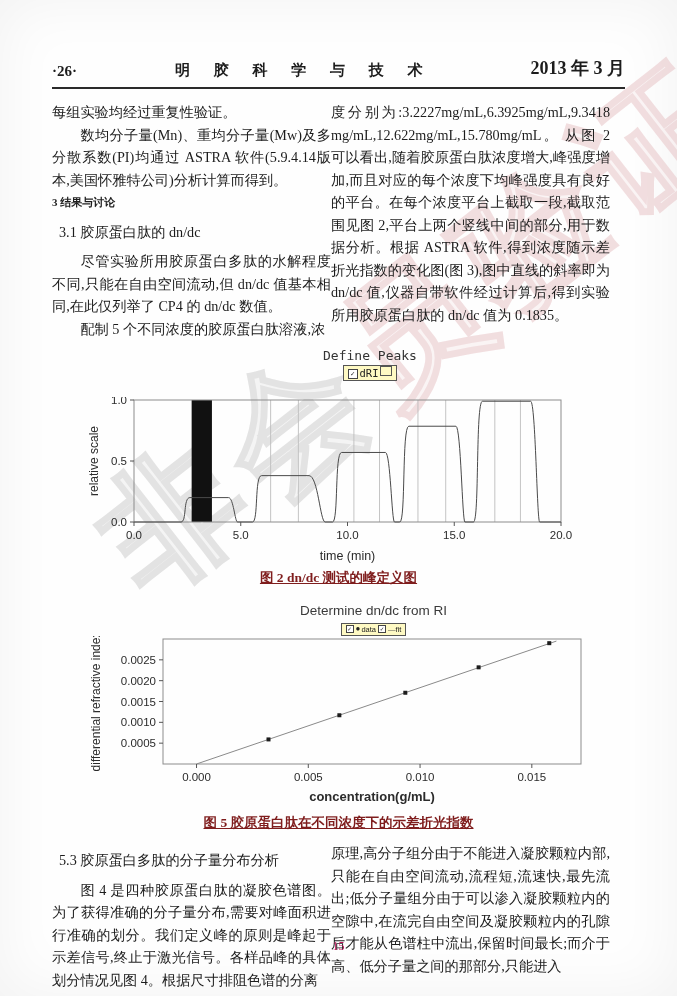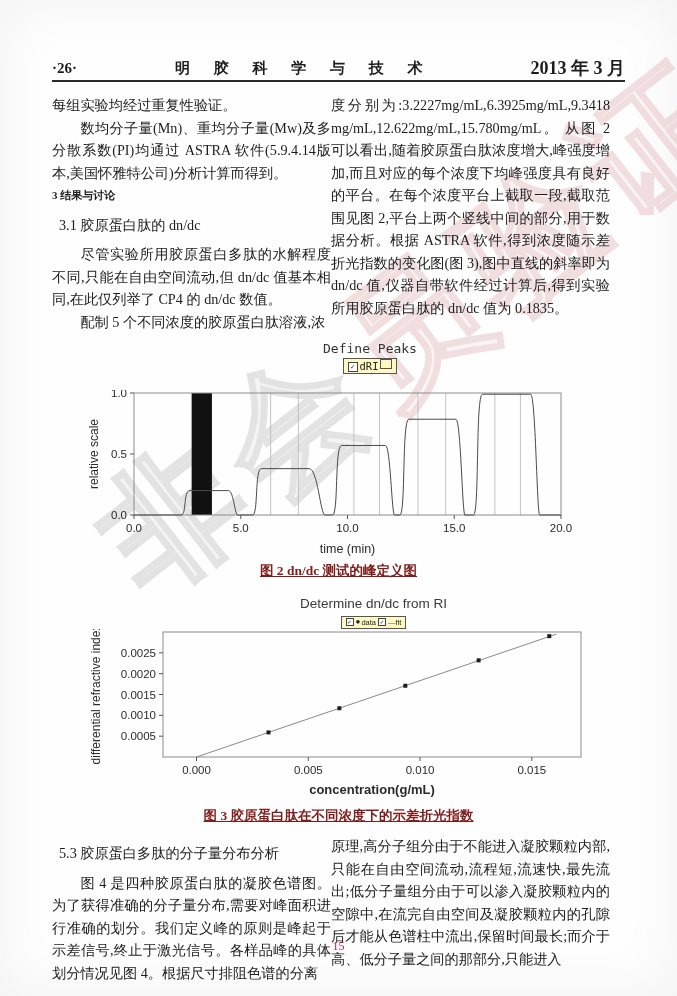--- a/index.html
+++ b/index.html
@@ -19,22 +19,23 @@
     font-size:138px;font-weight:bold;letter-spacing:14px;
     white-space:nowrap;opacity:.5;pointer-events:none;z-index:0;
     font-family:"Liberation Sans", sans-serif;
   }
   .wm-gray{color:#ececec;-webkit-text-stroke:2.5px #c9c9c9;}
   .wm-pink{color:#f8ebec;-webkit-text-stroke:2.5px #e6bfc2;}
   
   .page-header{
     position:relative;z-index:2;
     margin:56px 52px 0 52px;
-    display:flex;justify-content:space-between;align-items:center;
+    display:flex;justify-content:space-between;align-items:flex-end;
     font-size:15px;font-weight:bold;
+    padding-bottom:7px;
     border-bottom:2.5px solid #2a2a2a;
   }
   .journal-title{letter-spacing:10px;font-size:15px;}
   .header-date{font-size:18px;}
   .header-pageno{font-size:15px;}
   
   .cols{
     position:relative;z-index:2;
     margin:12px 52px 0 52px;
     display:flex;gap:0;
@@ -171,21 +172,21 @@
         <text x="108.52941176470588" y="145" font-size="11.5" text-anchor="middle">0.000</text>
         <line x1="220.2941176470588" y1="128" x2="220.2941176470588" y2="132" stroke="#555" stroke-width="1"></line>
         <text x="220.2941176470588" y="145" font-size="11.5" text-anchor="middle">0.005</text>
         <line x1="332.0588235294117" y1="128" x2="332.0588235294117" y2="132" stroke="#555" stroke-width="1"></line>
         <text x="332.0588235294117" y="145" font-size="11.5" text-anchor="middle">0.010</text>
         <line x1="443.8235294117647" y1="128" x2="443.8235294117647" y2="132" stroke="#555" stroke-width="1"></line>
         <text x="443.8235294117647" y="145" font-size="11.5" text-anchor="middle">0.015</text>
         <text x="0" y="0" font-size="12" text-anchor="middle" transform="translate(12,65.5) rotate(-90)">differential refractive index</text>
         <text x="284" y="165" font-size="13" text-anchor="middle" font-weight="bold">concentration(g/mL)</text>
       </svg>
-    <div class="fig-caption">图 3  胶原蛋白肽在不同浓度下的示差折光指数</div>
+    <div class="fig-caption">图 5  胶原蛋白肽在不同浓度下的示差折光指数</div>
   </div>
 
   <div class="cols" style="margin-top:10px;">
     <div class="col">
       <h4 class="sec">5.3  胶原蛋白多肽的分子量分布分析</h4>
       <p class="indent">图 4 是四种胶原蛋白肽的凝胶色谱图。为了获得准确的分子量分布,需要对峰面积进行准确的划分。我们定义峰的原则是峰起于示差信号,终止于激光信号。各样品峰的具体划分情况见图 4。根据尺寸排阻色谱的分离</p>
     </div>
     <div class="col">
       <p>原理,高分子组分由于不能进入凝胶颗粒内部,只能在自由空间流动,流程短,流速快,最先流出;低分子量组分由于可以渗入凝胶颗粒内的空隙中,在流完自由空间及凝胶颗粒内的孔隙后才能从色谱柱中流出,保留时间最长;而介于高、低分子量之间的那部分,只能进入</p>
     </div>

